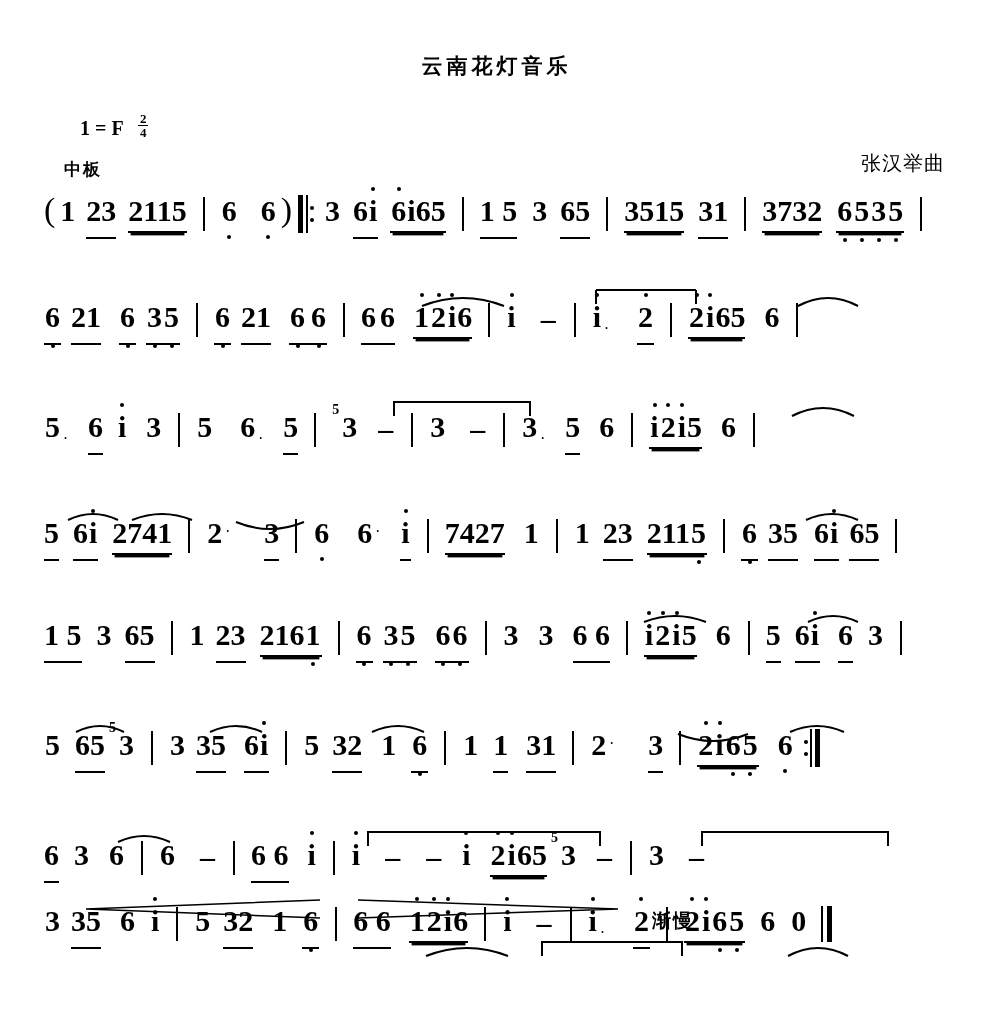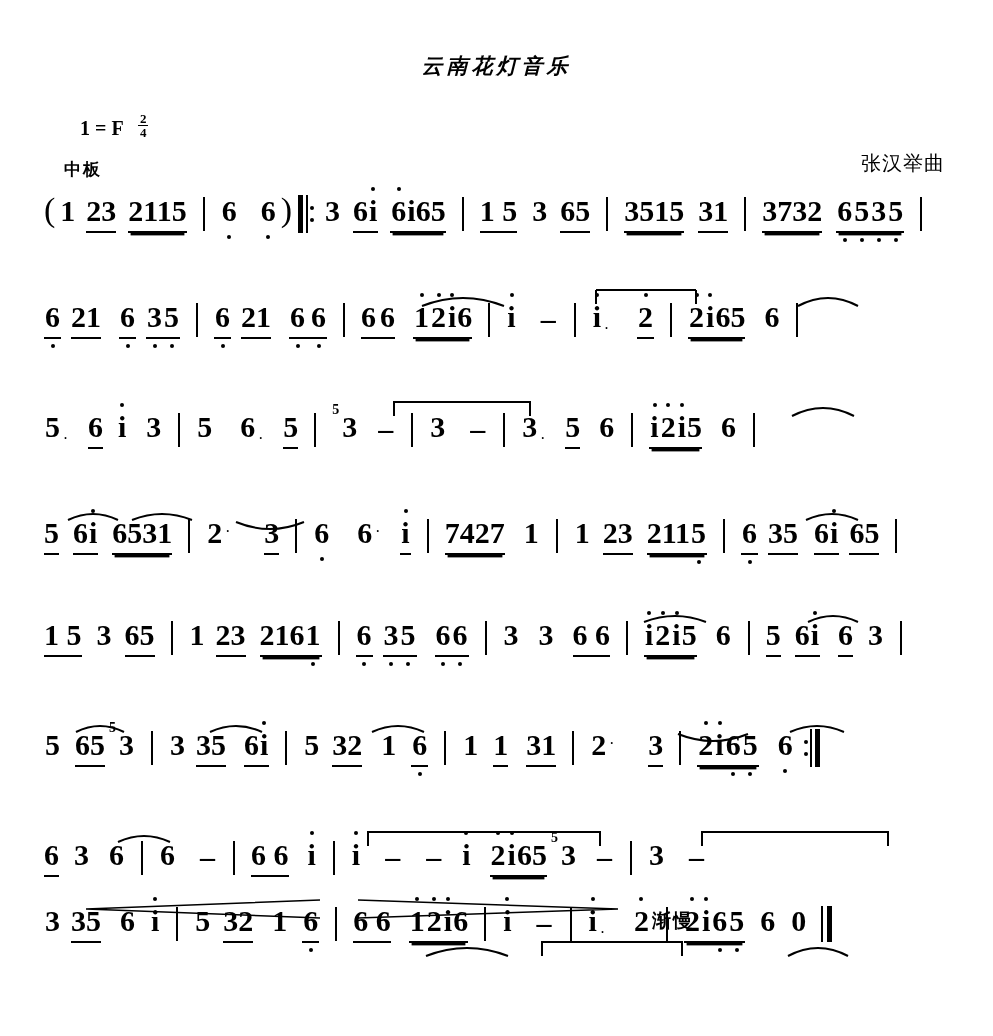--- a/index.html
+++ b/index.html
@@ -9,21 +9,21 @@
     color:#000;
     position:relative;
     overflow:hidden;
   }
   .sheet{position:relative;width:993px;height:1036px;}
 
   
   .subtitle{
     position:absolute;left:0;top:52px;width:993px;text-align:center;
     font-family:"DejaVu Sans", sans-serif;
-    font-size:21px;letter-spacing:4px;font-weight:600;font-style:italic;
+    font-size:21px;letter-spacing:4px;font-weight:600;
   }
   .title{
     position:absolute;left:0;top:95px;width:993px;text-align:center;
     font-family:"DejaVu Sans", sans-serif;
     font-size:27px;letter-spacing:3px;font-weight:700;
   }
   .composer{
     position:absolute;right:48px;top:150px;
     font-family:"DejaVu Sans", sans-serif;
     font-size:20px;letter-spacing:1px;
@@ -62,21 +62,21 @@
   .sp4{display:inline-block;width:4px;}
   .sp6{display:inline-block;width:6px;}
   .sp8{display:inline-block;width:8px;}
   .sp10{display:inline-block;width:10px;}
   .sp14{display:inline-block;width:14px;}
   .sp18{display:inline-block;width:18px;}
   .sp22{display:inline-block;width:22px;}
   .sp28{display:inline-block;width:28px;}
 
   
-  .beam1{border-bottom:2.4px solid #000;padding-bottom:5px;}
+  .beam1{border-bottom:2.4px solid #000;padding-bottom:11px;}
   .beam2{border-bottom:2.4px solid #000;padding-bottom:5px;box-shadow:0 5px 0 -2.6px #000;}
   .grp{display:inline-block;position:relative;}
 
   
   .dotup::after{
     content:"";position:absolute;left:50%;top:-9px;margin-left:-2px;
     width:4px;height:4px;border-radius:50%;background:#000;
   }
   .dotdn::before{
     content:"";position:absolute;left:50%;bottom:-13px;margin-left:-2px;
@@ -257,21 +257,21 @@
   </div>
   <div class="arc" style="left:790px;top:402px;">
     <svg width="66" height="16">
         <path d="M2,14 Q33,-2 64,14" stroke="#000" stroke-width="2" fill="none"></path>
       </svg>
   </div>
 
   <div class="row" style="top:518px;">
     <span class="tok grp beam1">5</span><span class="sp10"></span>
     <span class="tok grp beam1">6<span class="n dotup">i</span></span><span class="sp10"></span>
-    <span class="tok grp beam2">6531</span>
+    <span class="tok grp beam2">2741</span>
     <span class="bar"></span>
     <span class="tok n">2</span><span class="augdot">.</span><span class="sp28"></span>
     <span class="tok grp beam1">3</span>
     <span class="bar"></span>
     <span class="tok n dotdn">6</span><span class="sp22"></span>
     <span class="tok n">6</span><span class="augdot">.</span><span class="sp14"></span>
     <span class="tok grp beam1"><span class="n dotup">i</span></span>
     <span class="bar"></span>
     <span class="tok grp beam2">7427</span><span class="sp14"></span>
     <span class="tok n">1</span>

